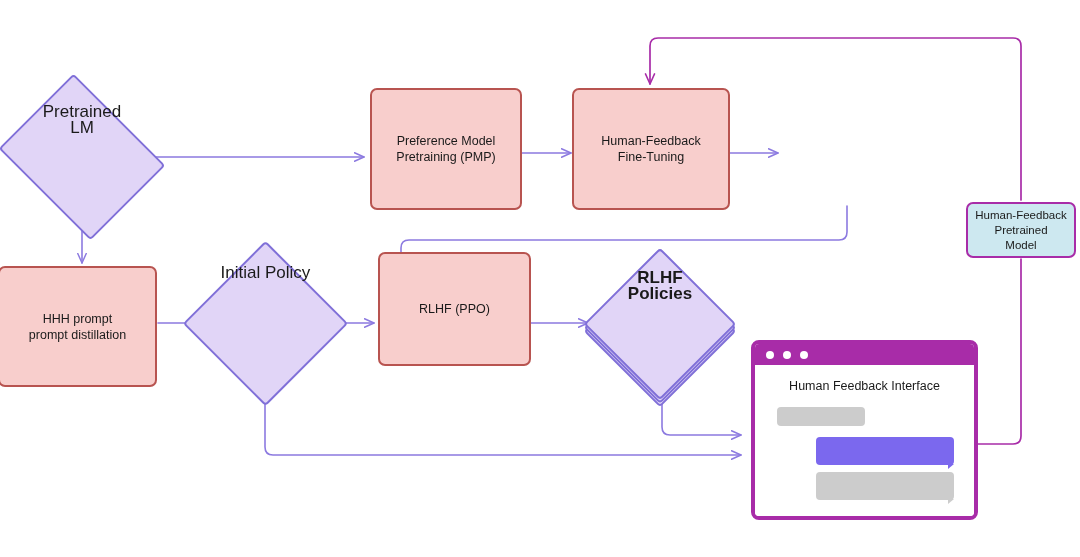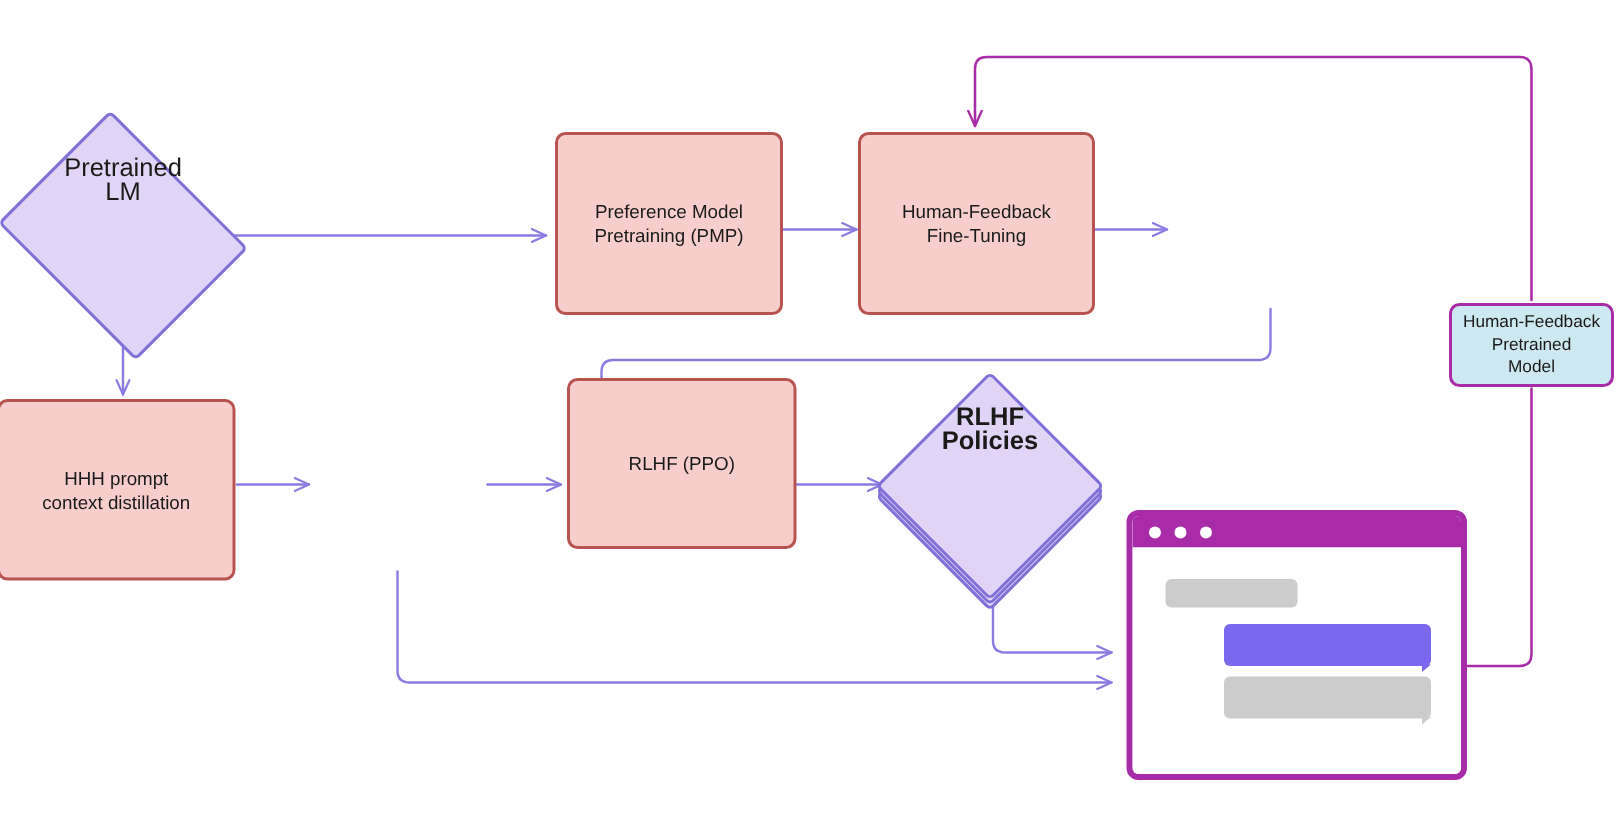--- a/index.html
+++ b/index.html
@@ -181,24 +181,30 @@
     <span>
       <span>Human-Feedback</span><br>
       <span>Pretrained</span><br>
       <span>Model</span>
     </span>
   </div>
 
   <div class="node proc" style="left:-2px; top:266px; width:159px; height:121px;">
     <span>
       <span>HHH prompt</span><br>
-      <span>context distillation</span>
-    </span>
-  </div>
-
+      <span>prompt distillation</span>
+    </span>
+  </div>
+
+  <div class="node diamond-wrap" style="left:207px; top:265px; width:117px; height:117px;">
+    <div class="diamond-shape"></div>
+    <div class="diamond-label">
+      <span>Initial Policy</span>
+    </div>
+  </div>
 
   <div class="node proc" style="left:378px; top:252px; width:153px; height:114px;">
     <span>
       <span>RLHF (PPO)</span>
     </span>
   </div>
 
   <div class="node diamond-wrap stack" style="left:606px; top:270px; width:108px; height:108px;font-weight:bold;">
     <div class="diamond-shape s2"></div>
     <div class="diamond-shape s1"></div>
@@ -211,19 +217,20 @@
     </div>
   </div>
 
   <div class="browser" style="left:751px; top:340px; width:227px; height:180px;">
     <div class="browser-titlebar">
       <span class="dot"></span>
       <span class="dot"></span>
       <span class="dot"></span>
     </div>
     <div class="browser-body">
+      <div class="browser-heading">Human Feedback Interface</div>
       <div class="bubble left muted"></div>
       <div class="bubble right accent"></div>
       <div class="bubble right muted"></div>
     </div>
   </div>
 
 </div>
 
 </body></html>

